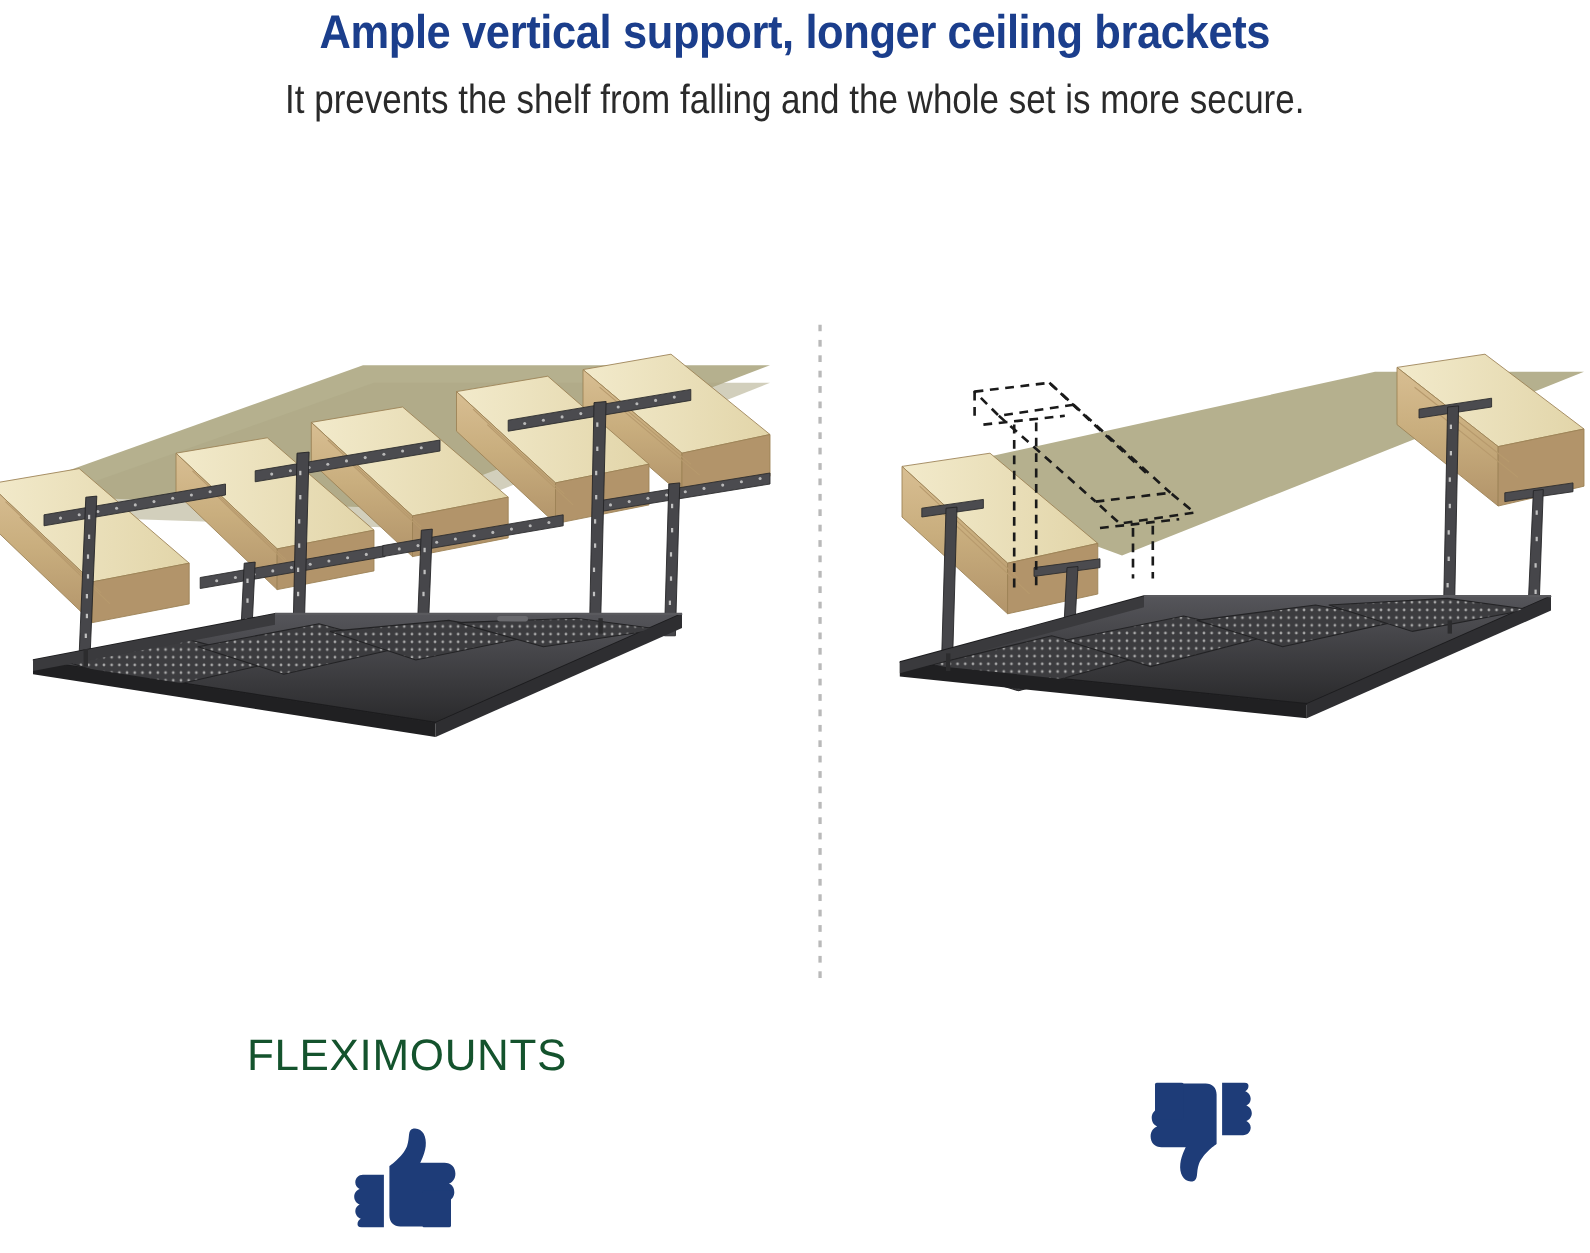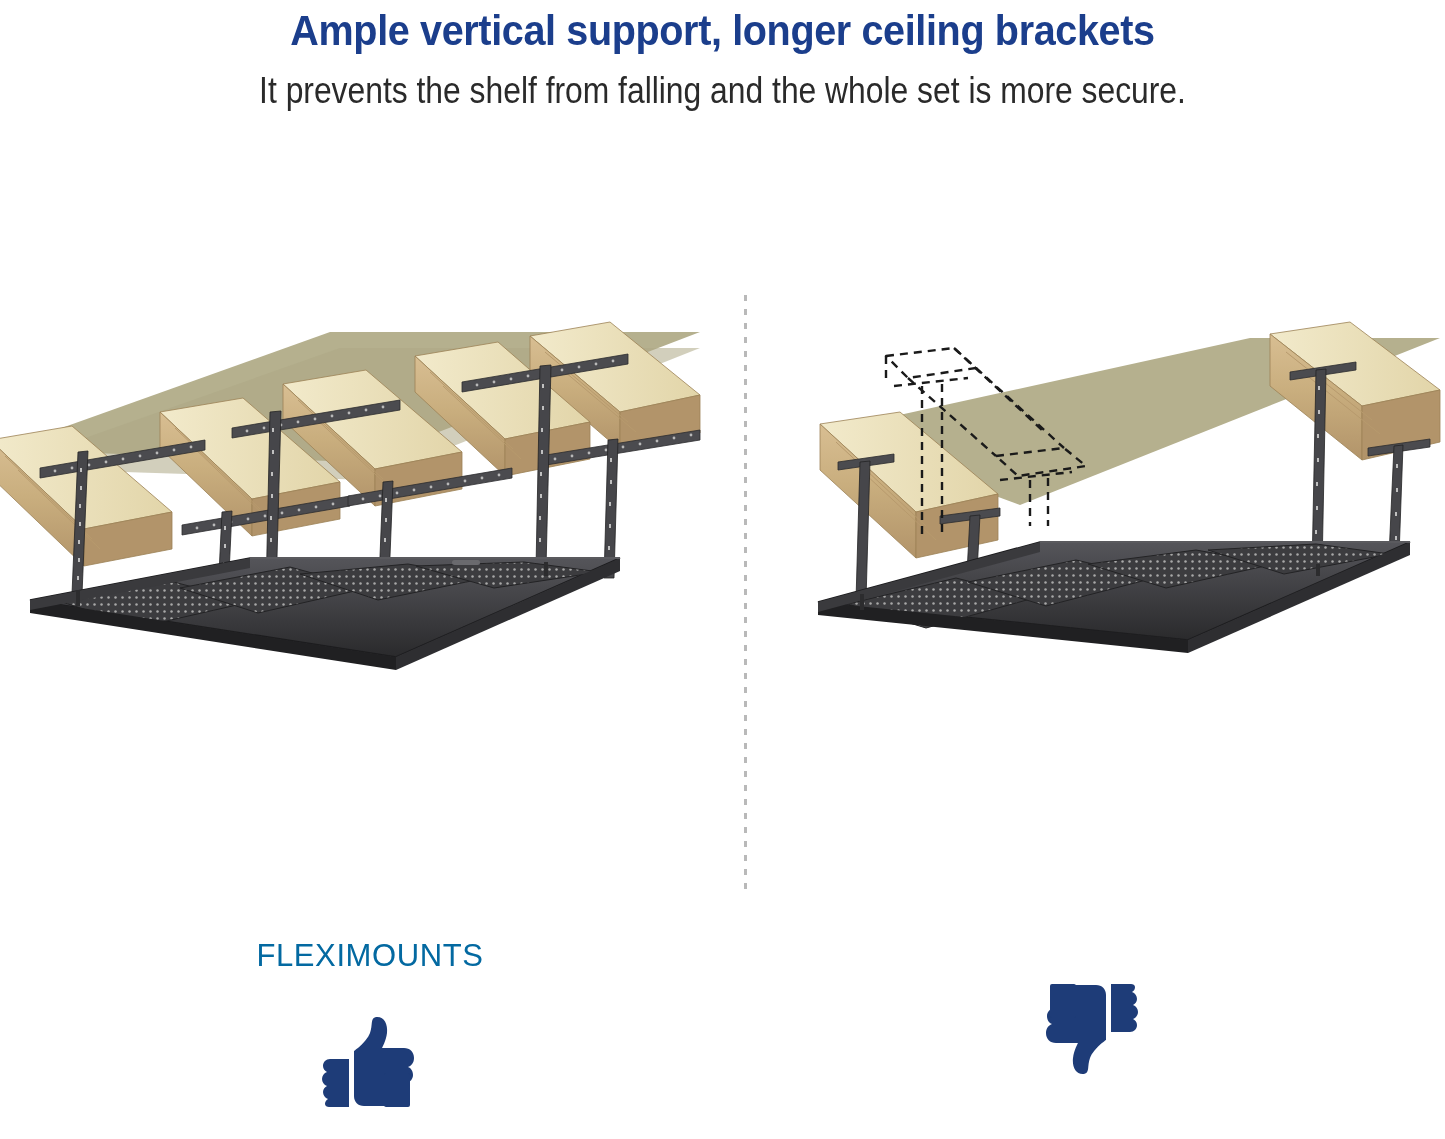--- a/index.html
+++ b/index.html
@@ -40,21 +40,21 @@
   .illus{position:absolute;}
   .illus.left{left:0px;top:300px;width:720px;height:430px;}
   .illus.right{left:790px;top:320px;width:655px;height:360px;}
   .illus svg{display:block;width:100%;height:100%;}
 
   
   .foot{position:absolute;text-align:center;}
   .foot.left{left:60px;top:940px;width:620px;}
   .foot.right{left:790px;top:940px;width:600px;}
   .foot-label{
-    font-size:31px;color:#0369a1;letter-spacing:0.6px;
+    font-size:40px;color:#14532d;letter-spacing:0.6px;
     font-weight:400;line-height:1;margin:0;
   }
   .foot-icon{margin-top:44px;height:92px;}
   .foot-icon svg{height:92px;width:auto;display:inline-block;}
 </style>
 </head>
 <body>
 
 <div id="page">
 

